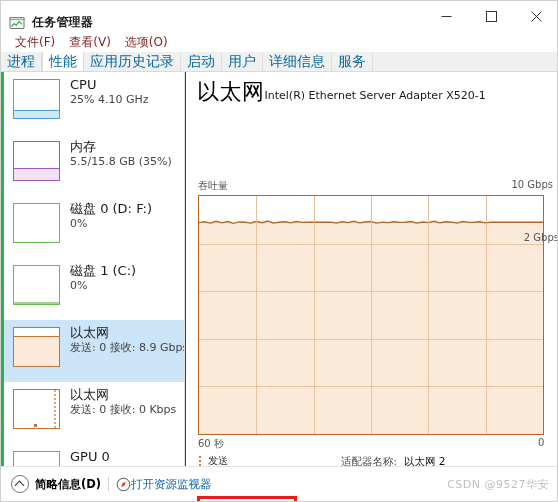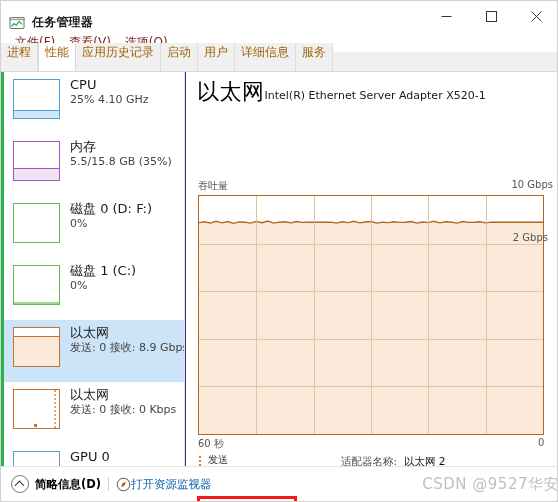--- a/index.html
+++ b/index.html
@@ -84,23 +84,23 @@
     position: absolute;
     left: 0; top: 52px;
     width: 558px; height: 19px;
     background: #f0f0f0;
     border-bottom: 1px solid #d9d9d9;
     display: flex;
     align-items: flex-end;
     box-sizing: border-box;
   }
   .tab {
-    font-size: 12px;
-    color: #a16207;
-    height: 28px;
+    font-size: 14px;
+    color: #0369a1;
+    height: 19px;
     line-height: 19px;
     padding: 0 6px;
     background: #f0f0f0;
     border-right: 1px solid #dedede;
     cursor: default;
     white-space: nowrap;
     box-sizing: border-box;
   }
   .tab.active {
     background: #ffffff;
@@ -113,21 +113,21 @@
     flex: 1 1 auto;
     height: 19px;
     background: #f0f0f0;
   }
 
   
   .body-area {
     position: absolute;
     left: 0; top: 71px;
     width: 558px; height: 394px;
-    background: #4c1d95;
+    background: #0c4a6e;
   }
 
   
   .accent-bar {
     position: absolute;
     left: 0; top: 0;
     width: 3px; height: 394px;
     background: #2ab34a;
   }
 
@@ -238,21 +238,21 @@
     left: 12px; top: 123px;
     width: 346px; height: 240px;
     border: 1px solid #b5651d;
     box-sizing: border-box;
     background: #ffffff;
     overflow: hidden;
   }
   .chart-svg { display: block; }
   .chart-mid-label {
     position: absolute;
-    right: 11px; top: 160px;
+    right: 0; top: 160px;
     font-size: 10px;
     color: #555;
     z-index: 3;
   }
   .chart-xleft {
     position: absolute;
     left: 12px; top: 365px;
     font-size: 10px;
     color: #555;
   }
@@ -267,21 +267,20 @@
   .stats {
     position: absolute;
     left: 12px; top: 382px;
     width: 346px;
   }
   .stat-group { position: relative; padding-left: 10px; }
   .stat-label {
     font-size: 10px;
     color: #333;
     line-height: 13px;
-    font-family: Liberation Mono, monospace;
   }
   .stat-value {
     font-size: 19px;
     color: #111;
     line-height: 24px;
     letter-spacing: 0.2px;
   }
   .marker-dotted {
     position: absolute;
     left: 1px; top: 2px;
@@ -364,21 +363,22 @@
     position: relative;
   }
   .sb-link {
     font-size: 11.5px;
     color: #0a5fb0;
     white-space: nowrap;
     cursor: pointer;
   }
   .sb-spacer { flex: 1 1 auto; }
   .watermark {
-    font-size: 15px;
+    margin-right: 10px;
+    font-size: 11px;
     color: #bfbfbf;
     letter-spacing: 0.5px;
     white-space: nowrap;
   }
 </style>
 </head>
 <body>
 
 <div class="window">
 

